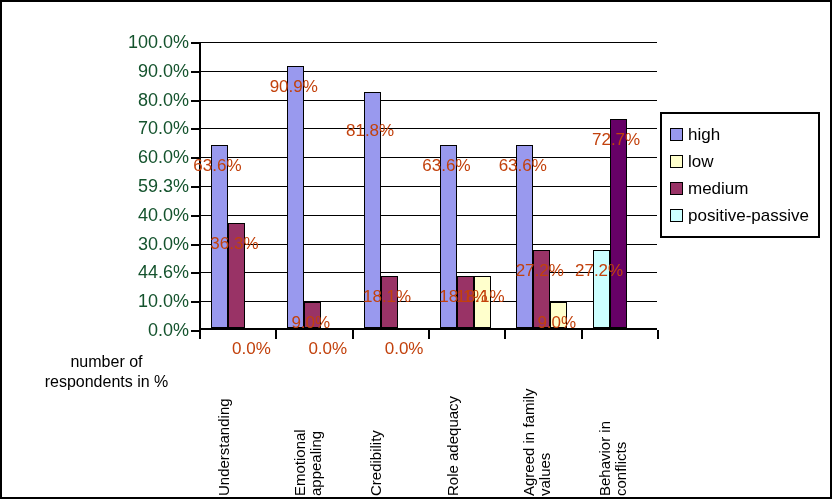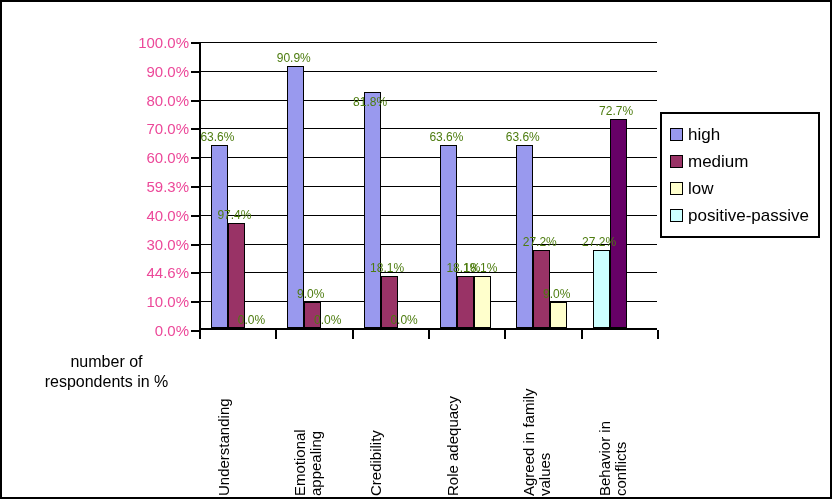--- a/index.html
+++ b/index.html
@@ -38,22 +38,22 @@
     height: 0;
     border-top: 1px solid #000000;
   }
 
   
   .y-tick-label {
     position: absolute;
     right: 0;
     width: 92px;
     text-align: right;
-    font-size: 15px;
-    color: #ec4899;
+    font-size: 18px;
+    color: #14532d;
     transform: translateY(-50%);
     white-space: nowrap;
   }
   .y-tick-mark {
     position: absolute;
     left: 189px;
     width: 8px;
     height: 0;
     border-top: 2px solid #000000;
   }
@@ -81,24 +81,25 @@
     position: absolute;
     bottom: -9px;
     width: 0;
     height: 9px;
     border-left: 2px solid #000000;
   }
 
   
   .data-label {
     position: absolute;
-    font-size: 12px;
-    color: #4d7c0f;
+    font-size: 17px;
+    color: #c2410c;
     white-space: nowrap;
     transform: translate(-50%, -100%);
+    margin-top: 32px;
   }
 
   
   .cat-label {
     position: absolute;
     font-size: 15px;
     color: #000000;
     writing-mode: vertical-rl;
     transform: rotate(180deg);
     text-align: left;
@@ -216,21 +217,21 @@
         <div class="bar" style="height: 25.92px; background: rgb(255, 255, 204);"></div>
       </div>
       <div class="bar-group" style="left: 391.59px; width: 34px;">
         <div class="bar" style="height: 78.336px; background: rgb(204, 255, 255);"></div>
         <div class="bar" style="height: 209.376px; background: rgb(102, 0, 102);"></div>
       </div>
     </div>
 
   <div id="label-layer">
       <div class="data-label" style="left: 215.423px; top: 141.832px;">63.6%</div>
-      <div class="data-label" style="left: 232.423px; top: 220.456px;">97.4%</div>
+      <div class="data-label" style="left: 232.423px; top: 220.456px;">36.3%</div>
       <div class="data-label" style="left: 249.423px; top: 325px;">0.0%</div>
       <div class="data-label" style="left: 291.757px; top: 63.208px;">90.9%</div>
       <div class="data-label" style="left: 308.757px; top: 299.08px;">9.0%</div>
       <div class="data-label" style="left: 325.757px; top: 325px;">0.0%</div>
       <div class="data-label" style="left: 368.09px; top: 107px;">81.8%</div>
       <div class="data-label" style="left: 385.09px; top: 272.872px;">18.1%</div>
       <div class="data-label" style="left: 402.09px; top: 325px;">0.0%</div>
       <div class="data-label" style="left: 444.423px; top: 141.832px;">63.6%</div>
       <div class="data-label" style="left: 461.423px; top: 272.872px;">18.1%</div>
       <div class="data-label" style="left: 478.423px; top: 272.872px;">18.1%</div>
@@ -264,26 +265,26 @@
     <div>number of</div>
     <div>respondents in %</div>
   </div>
 
   <div id="legend">
       <div class="legend-row">
         <span class="legend-swatch" style="background: rgb(153, 153, 238);"></span>
         <span class="legend-label">high</span>
       </div>
       <div class="legend-row">
+        <span class="legend-swatch" style="background: rgb(255, 255, 204);"></span>
+        <span class="legend-label">low</span>
+      </div>
+      <div class="legend-row">
         <span class="legend-swatch" style="background: rgb(153, 51, 102);"></span>
         <span class="legend-label">medium</span>
       </div>
       <div class="legend-row">
-        <span class="legend-swatch" style="background: rgb(255, 255, 204);"></span>
-        <span class="legend-label">low</span>
-      </div>
-      <div class="legend-row">
         <span class="legend-swatch" style="background: rgb(204, 255, 255);"></span>
         <span class="legend-label">positive-passive</span>
       </div>
     </div>
 
 </div>
 
 </body></html>

